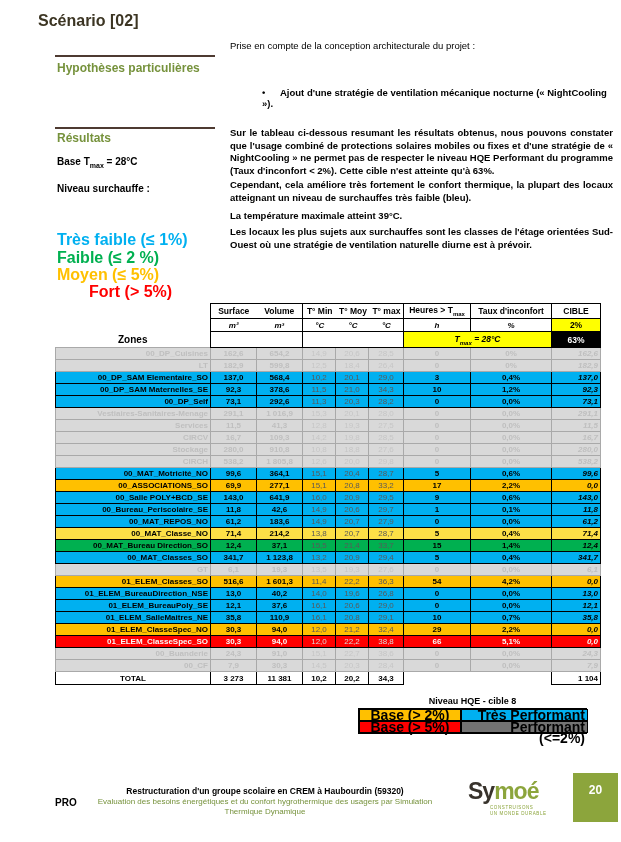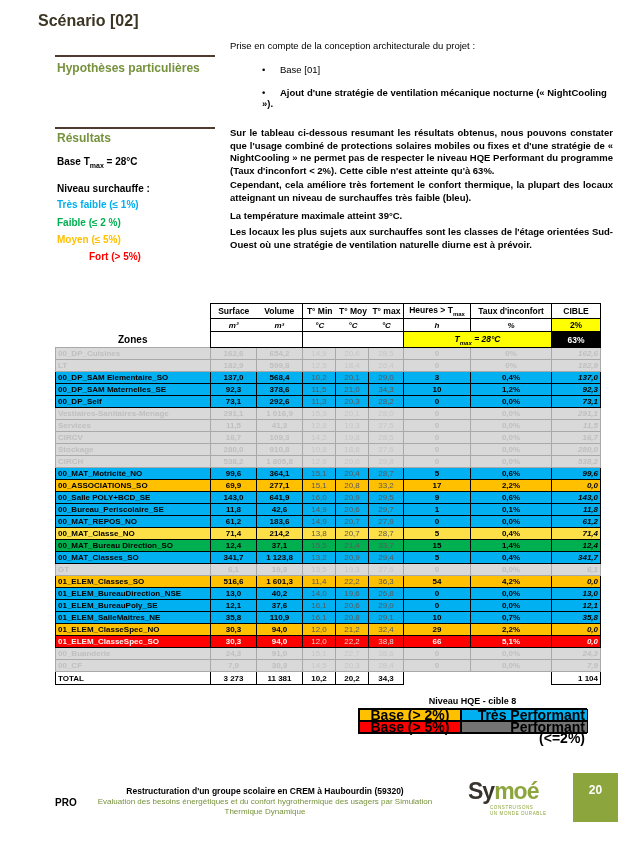--- a/index.html
+++ b/index.html
@@ -21,21 +21,21 @@
   .side-heading {
     position: absolute; left: 57px; width: 145px;
     font-size: 12px; font-weight: bold; color: #76923C; line-height: 13px;
   }
   .side-h1 { top: 62px; }
   .side-h2 { top: 132px; }
   .side-bold { position: absolute; left: 57px; font-size: 10px; font-weight: bold; color: #000; }
   .base-tmax { top: 156px; }
   .base-tmax sub { font-size: 7px; }
   .niveau-label { top: 183px; }
-  .level-item { position: absolute; left: 57px; font-size: 10px; font-weight: bold; }
+  .level-item { position: absolute; left: 57px; font-size: 16px; font-weight: bold; margin-top: 32px; }
   .lv-0 { top: 199px; } .lv-1 { top: 217px; } .lv-2 { top: 234px; } .lv-3 { top: 251px; }
 
   
   .right-col { position: absolute; left: 230px; width: 383px; }
   .intro { top: 40px; font-size: 9.5px; color: #000; }
   .bullet-row { position: absolute; left: 262px; width: 351px; font-size: 9.5px; }
   .bullet-row .dot { display: inline-block; width: 18px; }
   .b-0 { top: 64px; }
   .b-1 { top: 87px; font-weight: bold; }
   .para { position: absolute; left: 230px; width: 383px; font-size: 9.5px; font-weight: bold; line-height: 12.6px; text-align: justify; color: #000; }
@@ -55,36 +55,36 @@
   thead .flex { display: flex; justify-content: space-around; align-items: center; }
   thead .flex span { flex: 1; text-align: center; }
   thead th.units { font-style: italic; font-size: 8px; }
   thead th.yellow { background: #FFFF00; }
   thead th.black { background: #000; color: #fff; }
   thead .tmax-note { font-style: italic; font-size: 8.5px; }
   thead sub { font-size: 6px; }
 
   tbody tr { height: 12px; }
   tbody td { border: 1px solid #000; font-size: 8px; line-height: 11px; padding: 0 2px; color: #000; }
-  tbody td.name  { font-weight: bold; text-align: left; }
+  tbody td.name  { font-weight: bold; text-align: right; }
   tbody td.num   { font-weight: bold; text-align: center; }
   tbody td.temp  { font-weight: normal; text-align: center; color: #595959; }
   tbody td.heures{ font-weight: bold; text-align: center; }
   tbody td.taux  { font-weight: bold; text-align: center; }
   tbody td.cible { font-weight: 600; font-style: italic; text-align: right; }
 
   tbody tr.lvl-off td { color: #BFBFBF; border-color: #a9a9a9; }
   tbody tr.lvl-off td.temp { color: #C6C6C6; }
   tbody tr.lvl-fort td { color: #F7F7F7; }
   tbody tr.lvl-fort td.temp { color: #DADADA; }
 
   tr.total-row { height: 13px; }
   tr.total-row td { border: 1px solid #000; font-size: 8px; font-weight: bold; padding: 0 2px; background: #fff; }
   tr.total-row td.blank { border: none; }
-  tr.total-row td.t-name { text-align: left; }
+  tr.total-row td.t-name { text-align: center; }
   tr.total-row td.t-num { text-align: center; }
   tr.total-row td.t-cible { text-align: right; }
 
   
   .hqe { position: absolute; left: 358px; top: 696px; width: 229px; }
   .hqe-title { font-size: 9px; font-weight: bold; text-align: center; color: #000; margin-bottom: 2px; }
   .hqe-grid { display: grid; grid-template-columns: 102px 127px; border: 1px solid #000; }
   .hqe-cell { height: 12px; border: 1px solid #000; font-size: 14px; font-weight: bold; line-height: 11px; padding: 0 2px; color: #000; }
   .hqe-cell.left { text-align: center; }
   .hqe-cell.right { text-align: right; }
@@ -117,23 +117,20 @@
   <div class="side-bold base-tmax">
     <span>Base T</span><sub>max</sub><span> = 28°C</span>
   </div>
   <div class="side-bold niveau-label">Niveau surchauffe :</div>
   <div class="level-item lv-0" style="color: rgb(0, 176, 240);">Très faible (≤ 1%)</div>
   <div class="level-item lv-1" style="color: rgb(0, 176, 80);">Faible (≤ 2 %)</div>
   <div class="level-item lv-2" style="color: rgb(255, 192, 0);">Moyen (≤ 5%)</div>
   <div class="level-item lv-3" style="color: rgb(255, 0, 0); padding-left: 32px;">Fort (&gt; 5%)</div>
 
   <div class="right-col intro" style="position:absolute;">Prise en compte de la conception architecturale du projet :</div>
-  <div class="bullet-row b-0">
-    <span class="dot">•</span><span>Base [01]</span>
-  </div>
   <div class="bullet-row b-1">
     <span class="dot">•</span><span>Ajout d'une stratégie de ventilation mécanique nocturne (« NightCooling »).</span>
   </div>
 
   <div class="para p-0">Sur le tableau ci-dessous resumant les résultats obtenus, nous pouvons constater que l'usage combiné de protections solaires mobiles ou fixes et d'une stratégie de « NightCooling » ne permet pas de respecter le niveau HQE Performant du programme (Taux d'inconfort &lt; 2%).  Cette cible n'est atteinte qu'à 63%.</div>
   <div class="para p-1">Cependant, cela améliore très fortement le confort thermique, la plupart des locaux atteignant un niveau de surchauffes très faible (bleu).</div>
   <div class="para p-2">La température maximale atteint 39°C.</div>
   <div class="para p-3">Les locaux les plus sujets aux surchauffes sont les classes de l'étage orientées Sud-Ouest où une stratégie de ventilation naturelle diurne est à prévoir.</div>
 
   <div class="zones-table-wrap">

